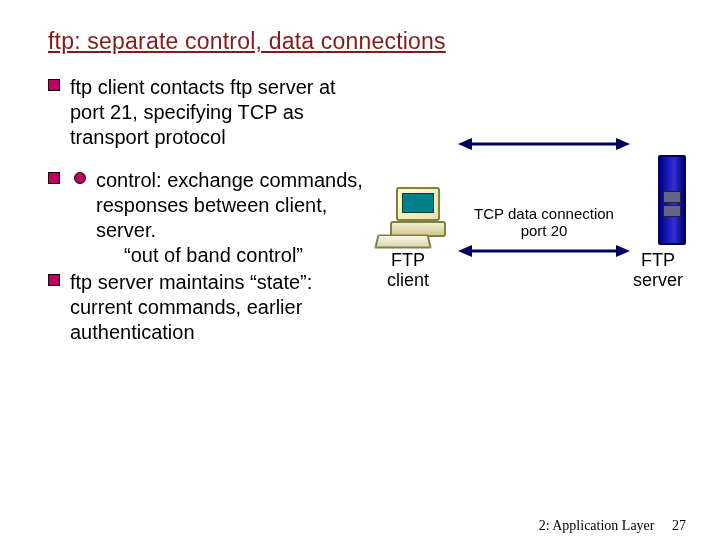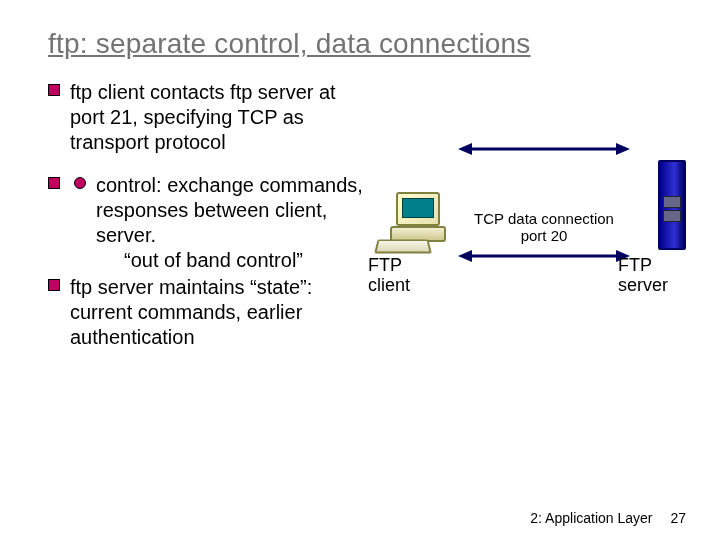--- a/index.html
+++ b/index.html
@@ -14,22 +14,22 @@
     overflow: hidden;
   }
   .slide {
     padding: 28px 34px 10px 48px;
     box-sizing: border-box;
     width: 100%;
     height: 100%;
     position: relative;
   }
   .title {
-    font-size: 28px;
-    color: #737373;
+    font-size: 23px;
+    color: #7f1d1d;
     text-decoration: underline;
     margin: 0 0 20px 0;
     font-weight: normal;
     letter-spacing: 0.2px;
   }
   .content {
     display: flex;
   }
   .left {
     width: 320px;
@@ -166,29 +166,31 @@
     left: 3px; right: 3px;
     height: 10px;
     background: #668;
     border: 1px solid #223;
   }
   .server-icon::before { top: 34px; }
   .server-icon::after  { top: 48px; }
   .label {
     position: absolute;
     font-size: 18px;
+    text-align: center;
     line-height: 1.1;
   }
   .label.client { left: 0; top: 126px; width: 80px; }
   .label.server { right: -12px; top: 126px; width: 80px; }
   .footer {
     position: absolute;
     right: 34px;
-    bottom: 14px;
+    bottom: 6px;
     font-size: 14px;
+    font-family: Liberation Serif, serif;
   }
   .pagenum {
     display: inline-block;
     margin-left: 14px;
   }
 </style>
 </head>
 <body>
 
 <div class="slide">

